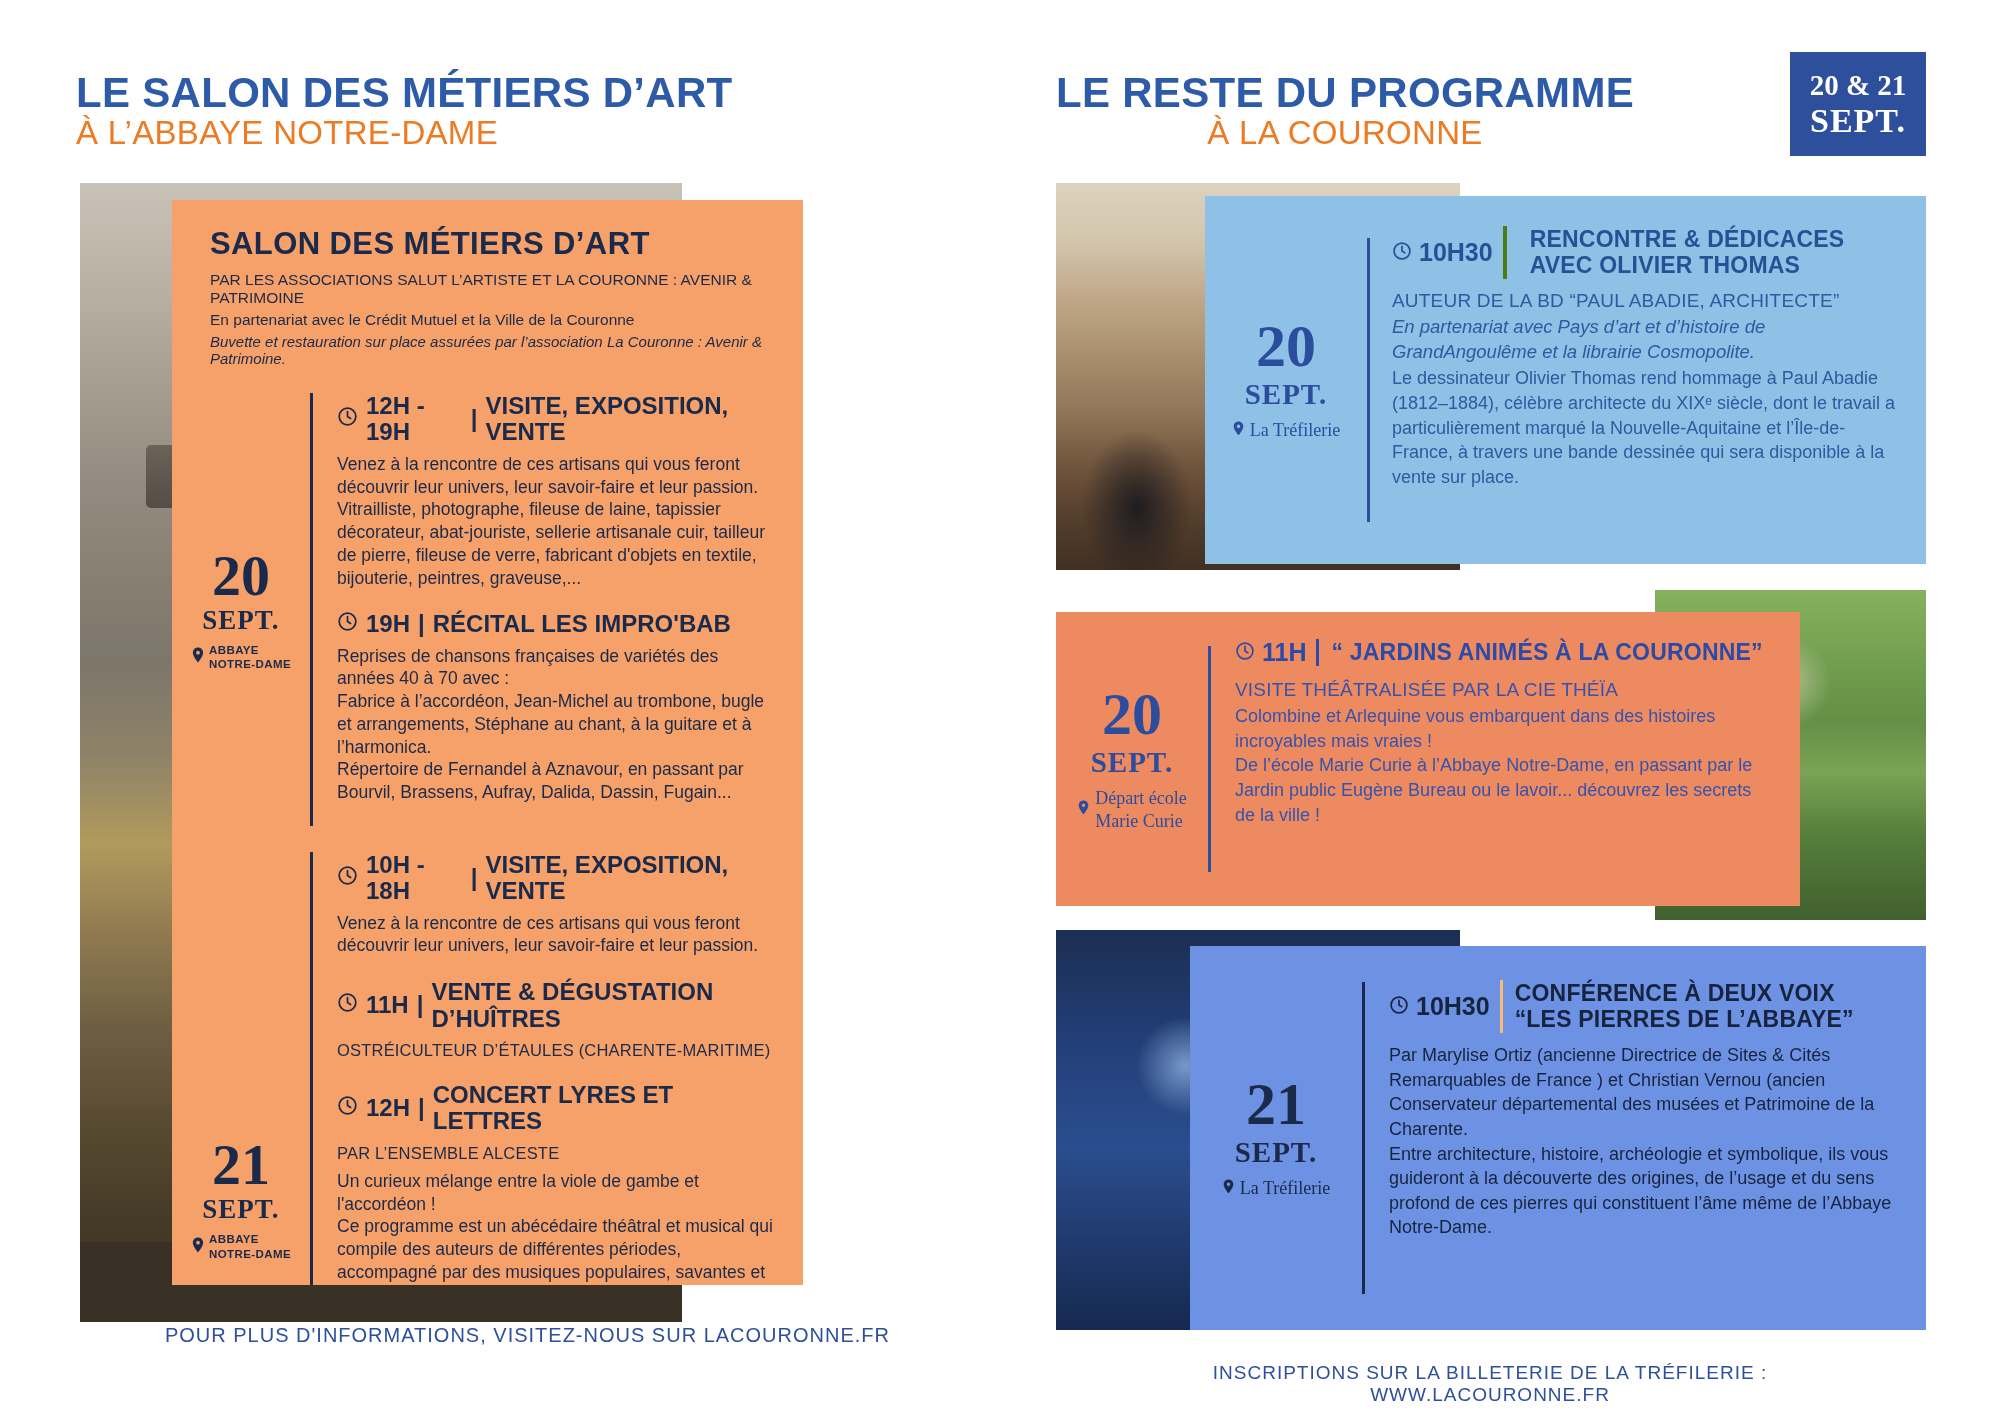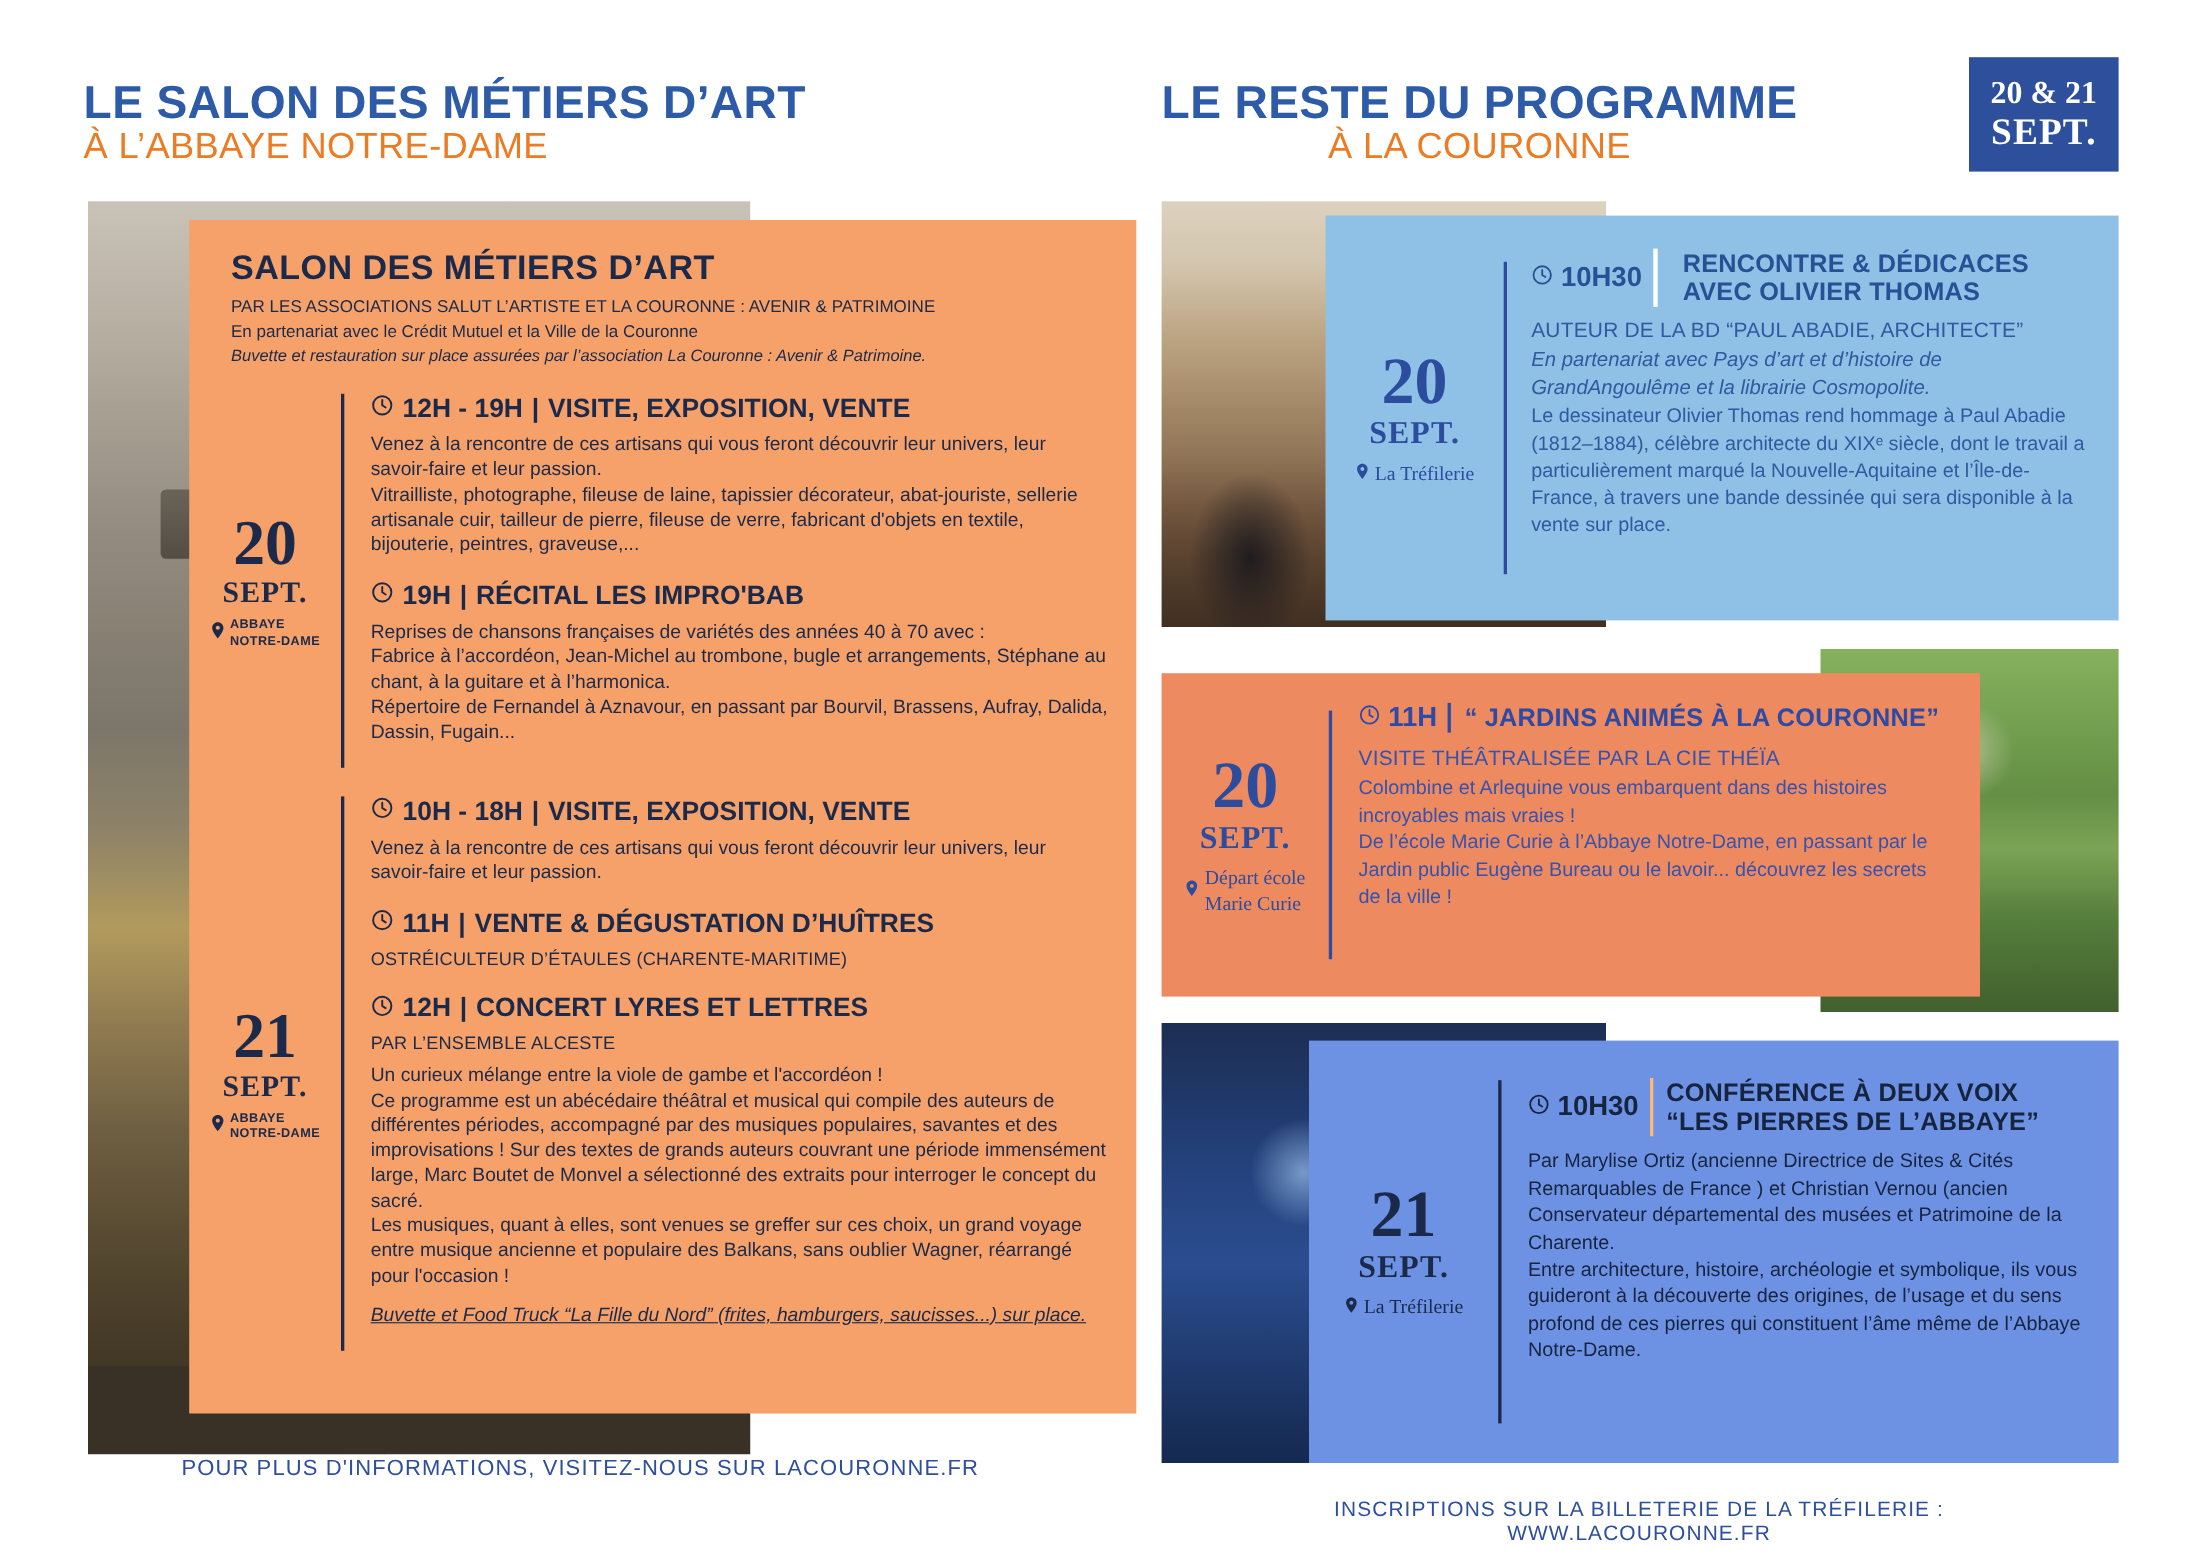--- a/index.html
+++ b/index.html
@@ -54,21 +54,21 @@
       radial-gradient(circle 70px at 32% 34%, rgba(140,175,220,.8), rgba(140,175,220,0) 70%),
       radial-gradient(circle 55px at 68% 62%, rgba(70,110,180,.6), rgba(70,110,180,0) 70%),
       linear-gradient(180deg,#1c2e52 0%,#23407a 30%,#2b4d8f 55%,#1f3a6d 78%,#152950 100%);
   }
   .mic-stem{position:absolute;left:44%;top:40%;width:7px;height:220px;background:#0c1425;
     transform:rotate(11deg);border-radius:3px;}
   .mic-head{position:absolute;left:41.5%;top:31%;width:24px;height:44px;background:#1b2742;
     border-radius:12px;transform:rotate(11deg);}
   
   .panel-salon{
-    position:absolute;left:172px;top:200px;width:861px;height:1085px;
+    position:absolute;left:172px;top:200px;width:631px;height:1085px;
     background:#f5a169;color:#1b2a4a;overflow:hidden;
   }
   .ps-head{padding:26px 30px 0 38px;}
   .ps-title{font-size:31px;font-weight:bold;letter-spacing:.4px;}
   .ps-byline{font-size:15.5px;margin-top:9px;}
   .ps-partner{font-size:15.5px;margin-top:4px;}
   .ps-note{font-size:15px;font-style:italic;margin-top:4px;}
   .day-row{display:flex;margin-top:26px;}
   .date-col{width:138px;flex:none;display:flex;align-items:center;justify-content:center;}
   .events-col{flex:1;border-left:3px solid #1b2a4a;padding:0 26px 0 24px;min-width:0;}
@@ -105,21 +105,21 @@
   .r-content{flex:1;min-width:0;}
   .panel-rencontre .r-content{padding:30px 26px 18px 22px;}
   .panel-jardins .r-content{padding:26px 24px 16px 24px;}
   .panel-conference .r-content{padding:34px 24px 18px 24px;}
   .r-head{display:flex;align-items:center;gap:10px;}
   .panel-rencontre .r-head{color:#275194;}
   .panel-jardins .r-head{color:#2c4aa6;}
   .panel-conference .r-head{color:#17243f;}
   .r-time{font-size:25px;font-weight:bold;white-space:nowrap;display:flex;align-items:center;gap:7px;}
   .r-titlebar{padding-left:12px;font-size:23px;font-weight:bold;line-height:1.15;letter-spacing:.2px;}
-  .panel-rencontre .r-titlebar{border-left:4px solid #ffffff;padding-left:23px;}
+  .panel-rencontre .r-titlebar{border-left:4px solid #4d7c0f;padding-left:23px;}
   .panel-jardins .r-titlebar{border-left:3px solid #2c4aa6;}
   .panel-conference .r-titlebar{border-left:3px solid #fdba74;}
   .r-sub{font-size:19px;margin-top:11px;letter-spacing:.2px;}
   .r-ital{font-size:18.5px;font-style:italic;line-height:1.36;margin-top:2px;}
   .r-body{font-size:18px;line-height:1.37;margin-top:2px;white-space:pre-line;}
   .panel-jardins .r-sub{margin-top:12px;}
   .panel-jardins .r-body{margin-top:3px;}
   .panel-conference .r-body{margin-top:10px;}
   
   .footer{position:absolute;text-align:center;color:#2e4f9c;letter-spacing:1px;}

